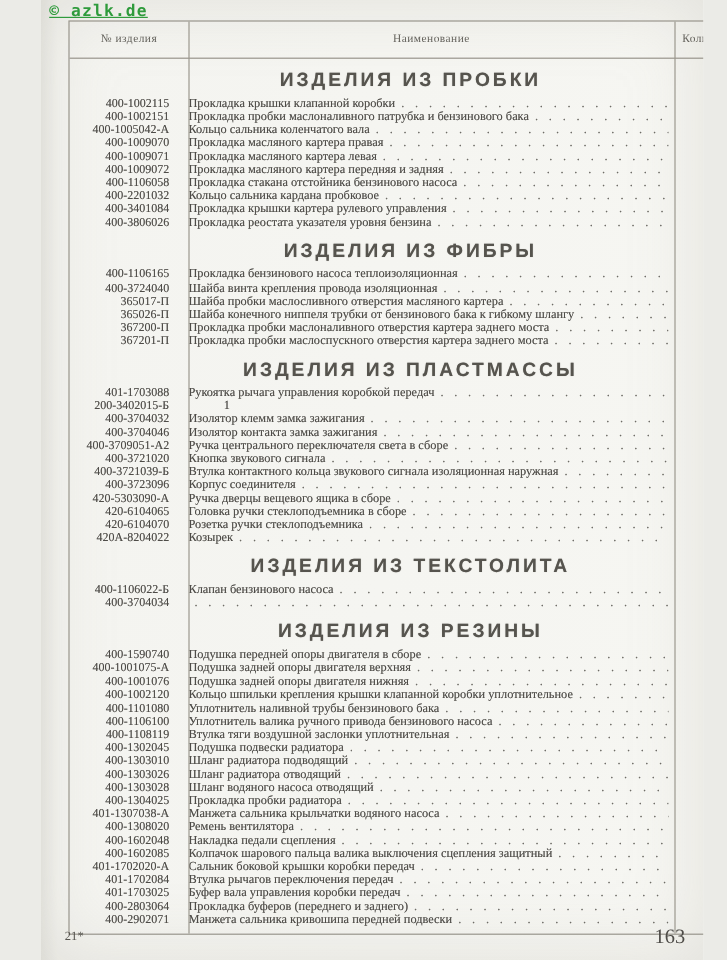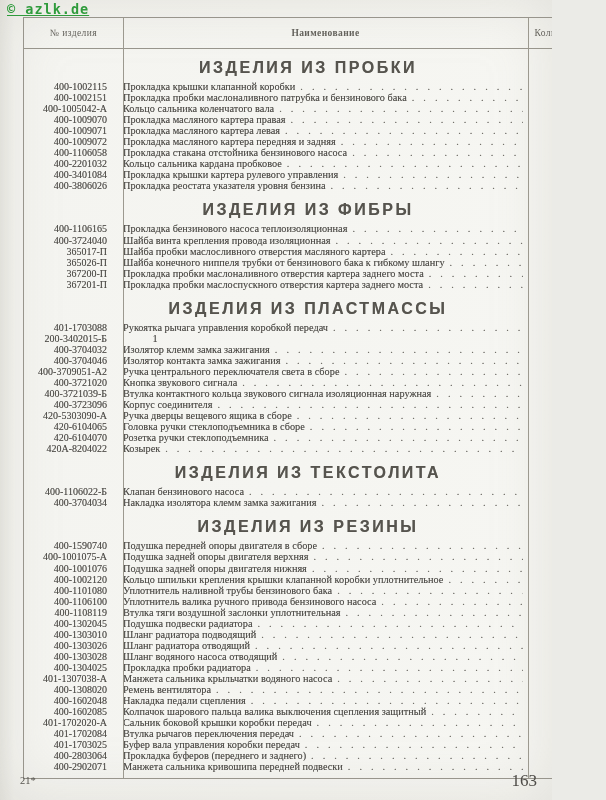--- a/index.html
+++ b/index.html
@@ -8,20 +8,21 @@
     background:#ebebe7;
     font-family:"Liberation Serif", serif;
     overflow:hidden;
   }
   .page{
     position:relative;width:552px;height:800px;
     background:linear-gradient(90deg,#e9e9e4 0px,#f4f4f0 14px,#f6f6f2 100%);
     box-shadow:inset 0 0 60px rgba(175,173,163,.28);
     overflow:hidden;
     color:#4e4c48;
+    margin-left:34px;
   }
   .watermark{
     position:absolute;left:7px;top:1px;
     font-family:"DejaVu Sans Mono", monospace;
     font-size:13.5px;font-weight:bold;
     text-decoration:underline;
     letter-spacing:1px;
   }
   .catalog-table{
     position:absolute;left:23px;top:17px;width:570px;
@@ -33,21 +34,21 @@
   .vline.v1{left:99px;}
   .vline.v2{left:504px;}
   .thead{
     display:flex;height:30px;align-items:center;
     border-bottom:1px solid #98958c;
     font-size:9.5px;color:#64625c;
     letter-spacing:.4px;
   }
   .thead .hc{text-align:center;}
   .hc.c1{width:99px;}
-  .hc.c2{width:405px;font-weight:bold;}
+  .hc.c2{width:405px;}
   .hc.c3{width:64px;}
   .tbody{padding-bottom:6px;}
   .section-title{
     text-align:center;
     font-family:"Liberation Sans", sans-serif;
     font-weight:bold;
     font-size:16px;
     letter-spacing:2.5px;
     color:#56544e;
     margin:12px 0 7px 0;
@@ -341,21 +342,20 @@
           <span class="num">400-1106022-Б</span>
           <span class="namecell">
             <span class="nm">Клапан бензинового насоса</span>
             <span class="dots"></span>
           </span>
           <span class="qty">2</span>
         </div>
         <div class="row">
           <span class="num">400-3704034</span>
           <span class="namecell">
-            <span class="nm">Накладка изолятора клемм замка зажигания</span>
             <span class="dots"></span>
           </span>
           <span class="qty">1</span>
         </div>
         <div class="section-title">ИЗДЕЛИЯ ИЗ РЕЗИНЫ</div>
         <div class="row">
           <span class="num">400-1590740</span>
           <span class="namecell">
             <span class="nm">Подушка передней опоры двигателя в сборе</span>
             <span class="dots"></span>

